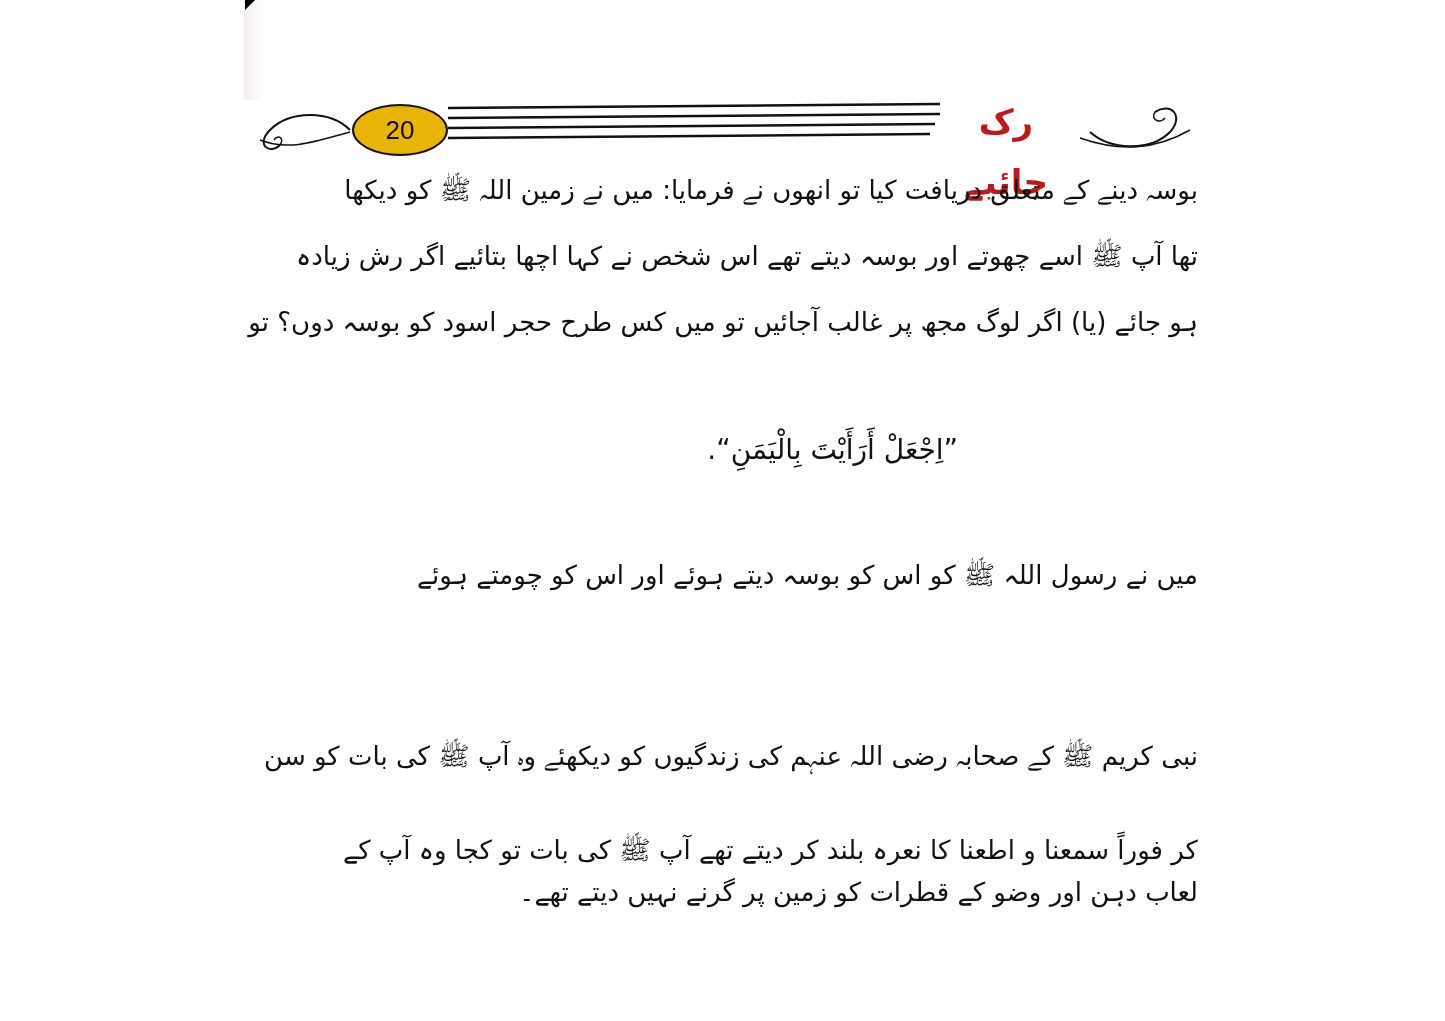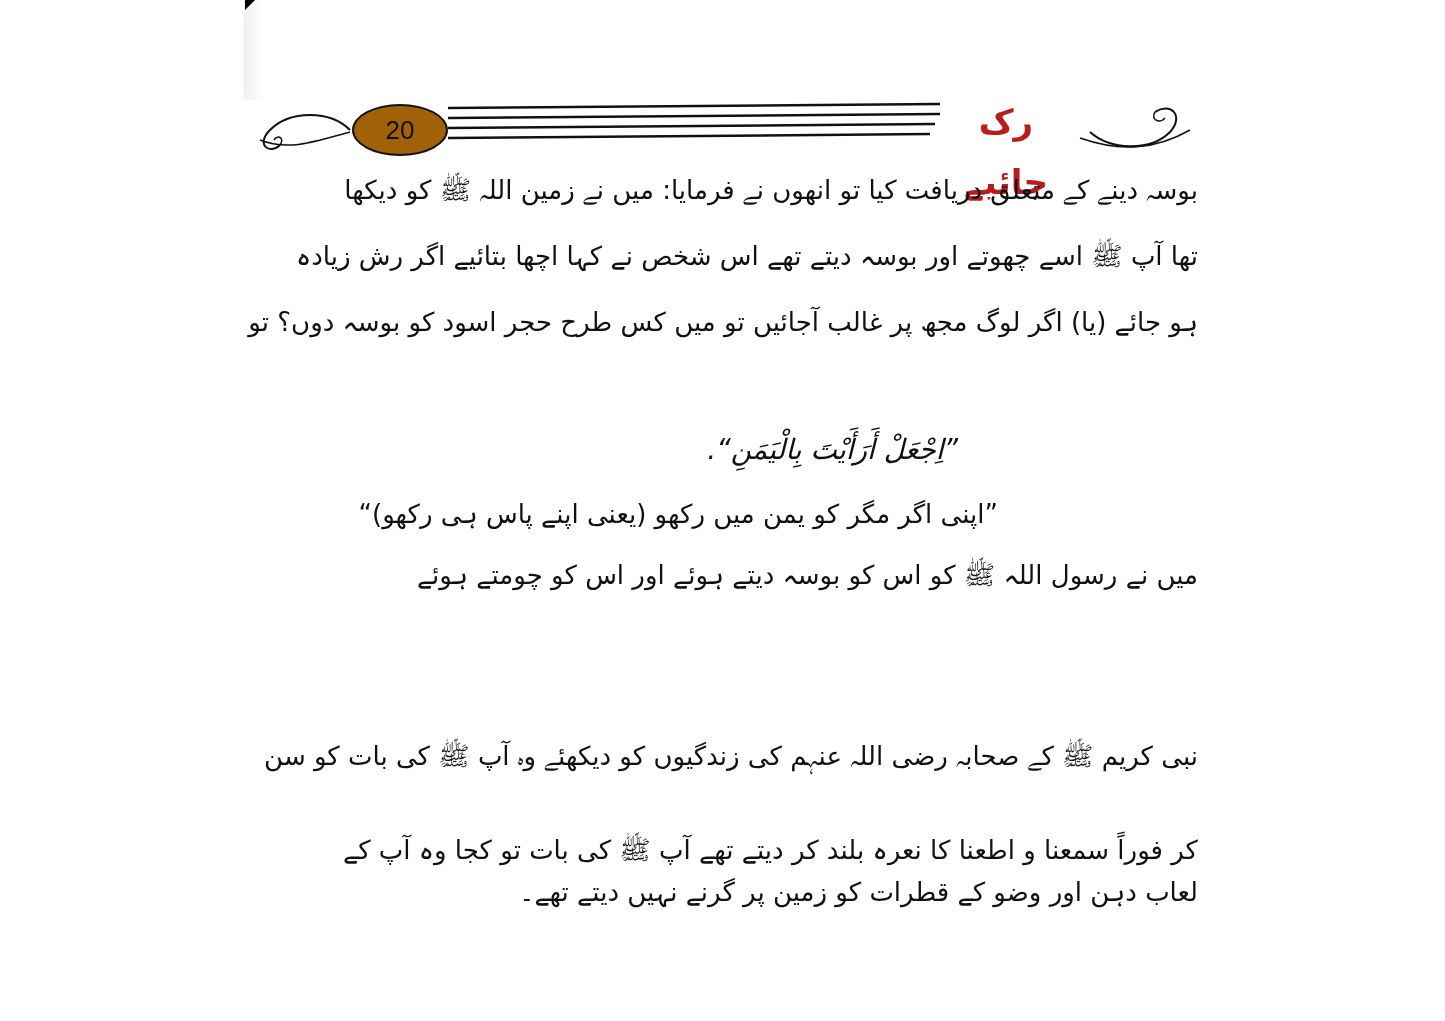--- a/index.html
+++ b/index.html
@@ -19,39 +19,39 @@
   }
   .header {
     position:absolute; left:250px; top:90px; width:950px; height:80px;
   }
   .header svg { position:absolute; left:0; top:0; }
   .page-number {
     position:absolute; left:352px; top:104px; width:92px; height:48px;
     border:2.5px solid #111; border-radius:50%;
     display:flex; align-items:center; justify-content:center;
     font-family:"Liberation Sans", sans-serif; font-size:26px; color:#111;
-    background:#a16207;
+    background:#eab308;
   }
   .book-title {
     position:absolute; left:946px; top:92px; width:120px; height:60px;
     font-family:"DejaVu Sans", sans-serif; font-weight:bold;
     font-size:34px; direction:rtl; text-align:center; color:#b91c1c;
     line-height:60px;
   }
   .text-block {
     position:absolute; left:248px; width:950px;
     direction:rtl; text-align:justify;
     font-family:"DejaVu Sans", sans-serif;
     font-size:27px; color:#111;
   }
   .line {
     position:absolute; right:0; direction:rtl; white-space:nowrap;
     font-size:26px; line-height:44px; height:44px;
   }
-  .arabic-quote { font-size:28px;font-style:italic; }
+  .arabic-quote { font-size:28px; }
   .footnote-marker {
     display:inline-block; width:26px; height:26px; border-radius:50%;
     background:#111; color:#fff; font-size:17px; line-height:26px;
     text-align:center; font-family:"Liberation Sans", sans-serif;
     font-weight:bold; vertical-align:middle; margin-right:4px;
   }
 </style>
 </head>
 <body>
 
@@ -77,18 +77,17 @@
 </div>
 
 <div class="page-number">20</div>
 <div class="book-title">رک جائیے</div>
 
 <div class="text-block" style="top:168px; height:800px;">
   <div class="line" style="top:0px;">بوسہ دینے کے متعلق دریافت کیا تو انھوں نے فرمایا: میں نے زمین اللہ ﷺ کو دیکھا</div>
   <div class="line" style="top:66px;">تھا آپ ﷺ اسے چھوتے اور بوسہ دیتے تھے اس شخص نے کہا اچھا بتائیے اگر رش زیادہ</div>
   <div class="line" style="top:132px;">ہو جائے (یا) اگر لوگ مجھ پر غالب آجائیں تو میں کس طرح حجر اسود کو بوسہ دوں؟ تو</div>
   <div class="line arabic-quote" style="top:260px; right:240px;">”اِجْعَلْ أَرَأَيْتَ بِالْيَمَنِ“.</div>
-  <div class="line" style="top:324px; right:200px;">”اپنی اگر مگر کو یمن میں رکھو (یعنی اپنے پاس ہی رکھو)“</div>
   <div class="line" style="top:385px;">میں نے رسول اللہ ﷺ کو اس کو بوسہ دیتے ہوئے اور اس کو چومتے ہوئے</div>
   <div class="line" style="top:566px;">نبی کریم ﷺ کے صحابہ رضی اللہ عنہم کی زندگیوں کو دیکھئے وہ آپ ﷺ کی بات کو سن</div>
   <div class="line" style="top:660px;">کر فوراً سمعنا و اطعنا کا نعرہ بلند کر دیتے تھے آپ ﷺ کی بات تو کجا وہ آپ کے</div>
   <div class="line" style="top:702px;">لعاب دہن اور وضو کے قطرات کو زمین پر گرنے نہیں دیتے تھے۔</div>
 </div>
 
 </body></html>

